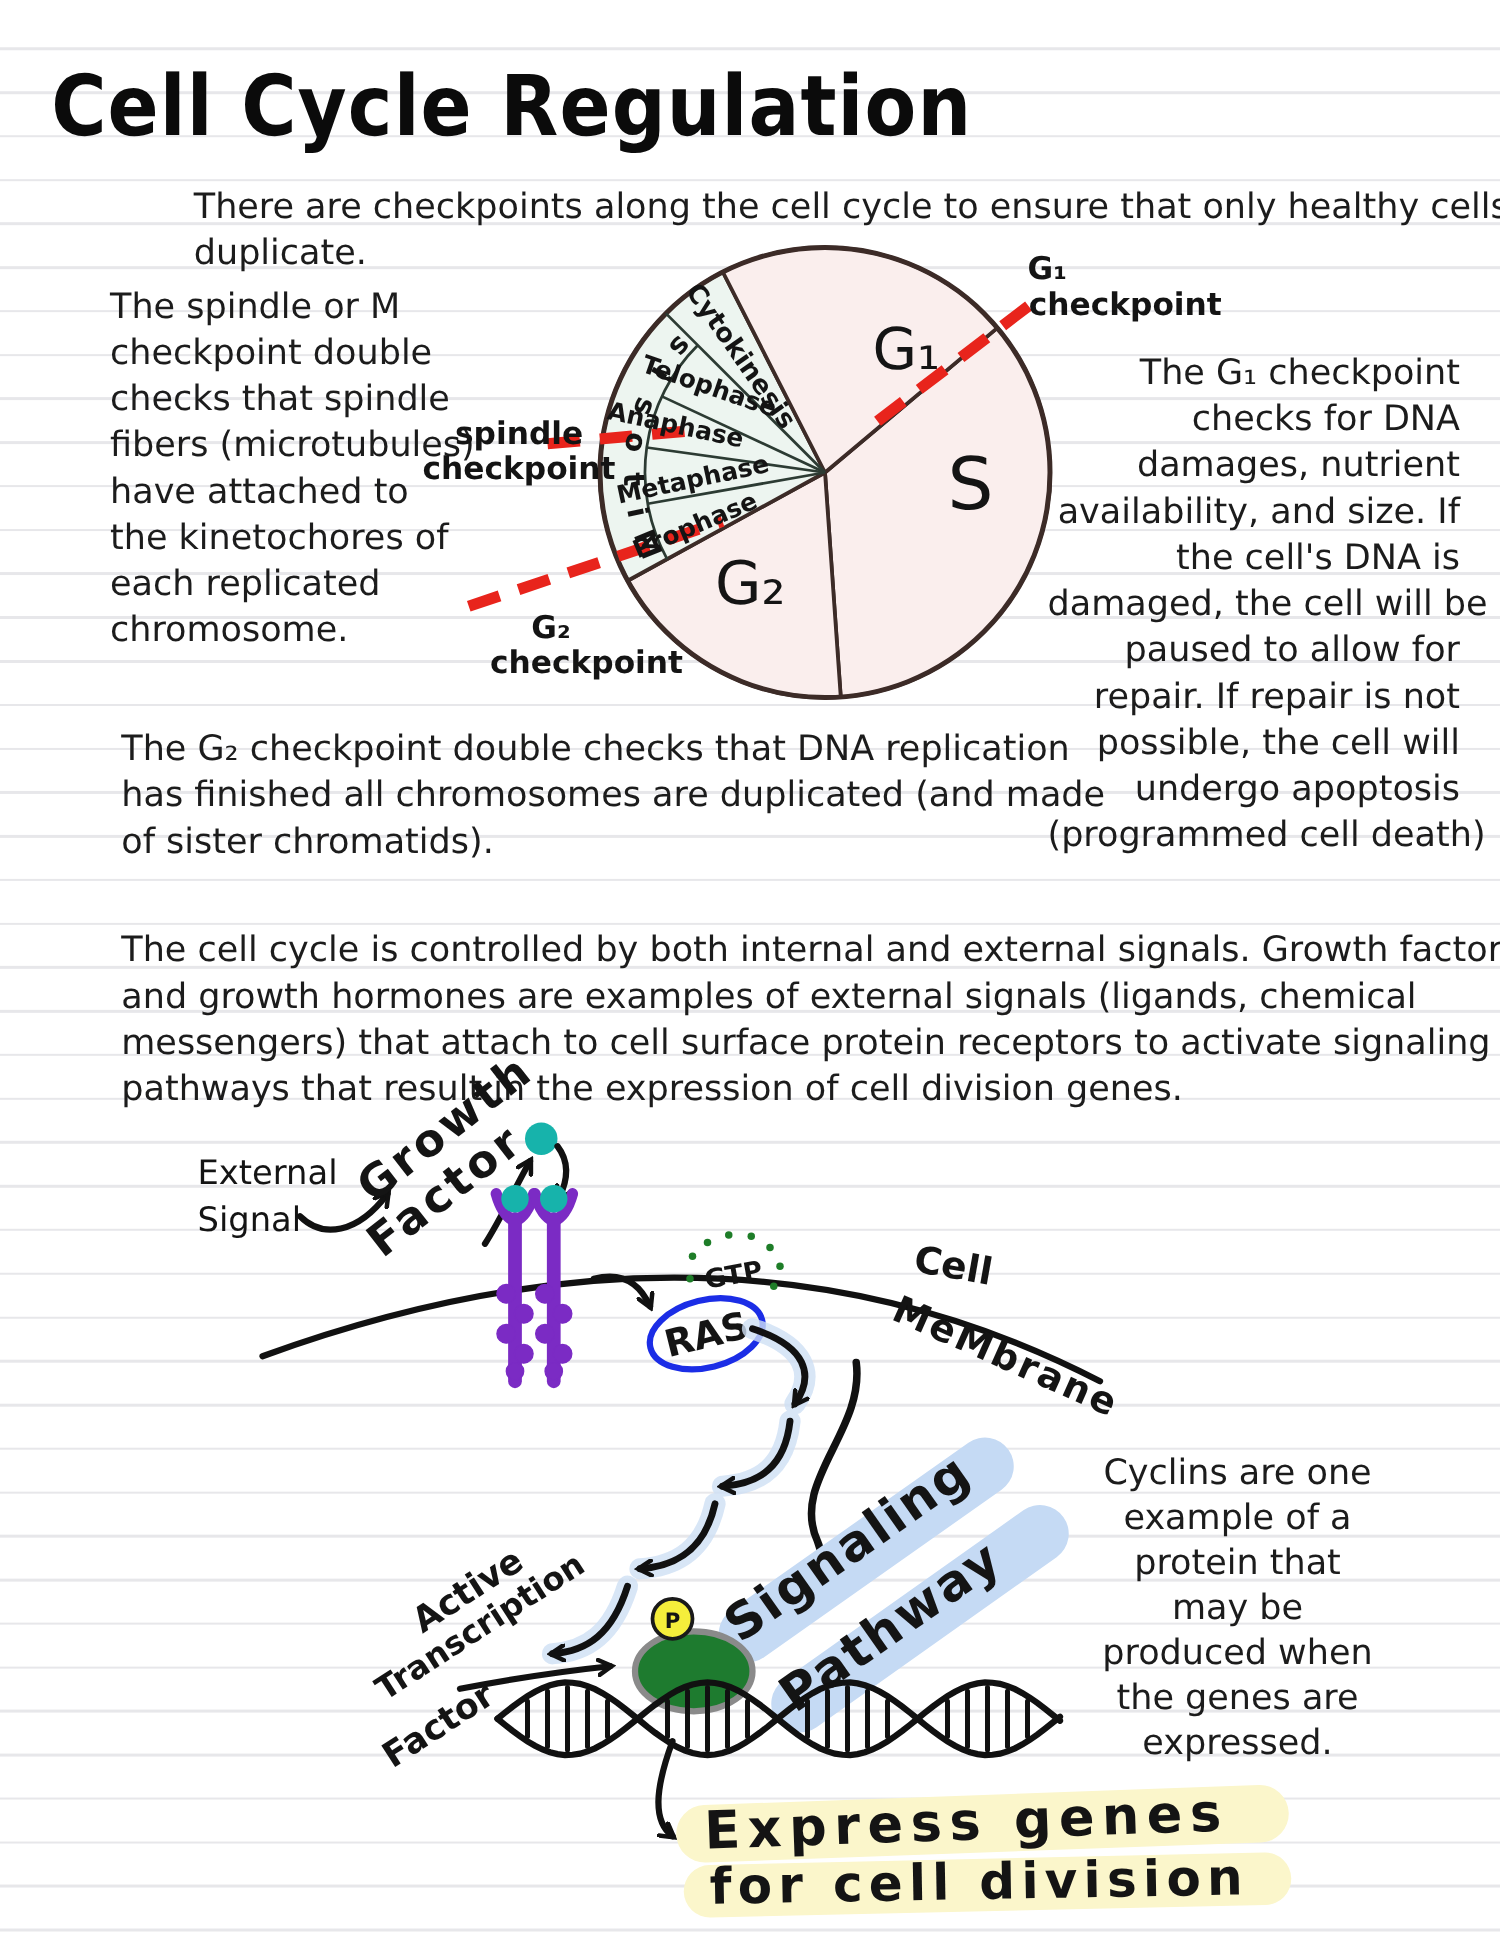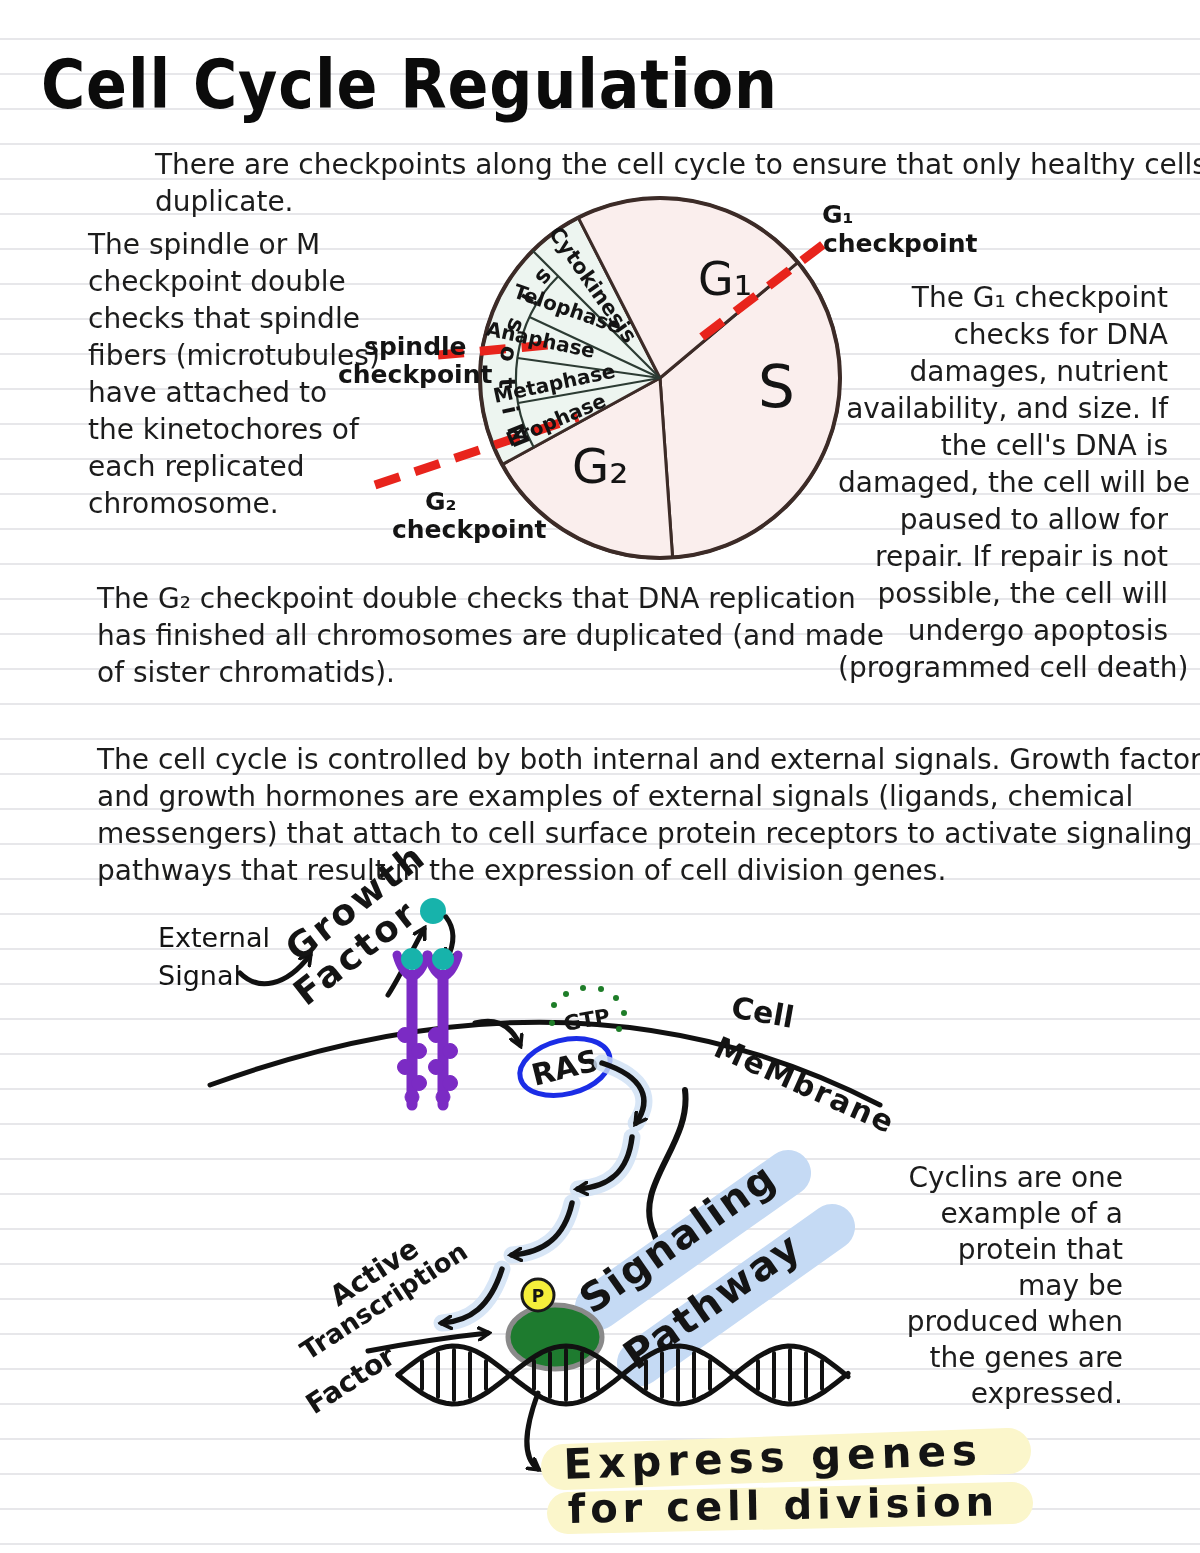--- a/index.html
+++ b/index.html
@@ -11,21 +11,21 @@
     font-family:"DejaVu Sans","Liberation Sans",sans-serif;color:#1b1b1b;
   }
   .title-wrap{position:absolute;top:46px;left:0;width:1200px;text-align:left;}
   .title{display:inline-block;font-size:67px;font-weight:900;letter-spacing:1px;color:#0b0b0b;transform:scaleX(.9);white-space:pre;}
   .note{position:absolute;white-space:pre;font-size:28px;line-height:37px;color:#1c1c1c;}
   .intro{left:155px;top:146px;}
   .spindle{left:88px;top:226px;}
   .g1note{left:838px;top:279px;width:330px;text-align:right;}
   .g2note{left:97px;top:580px;}
   .signals{left:97px;top:741px;}
-  .cyclins{left:857px;top:1160px;width:266px;text-align:right;line-height:36px;}
+  .cyclins{left:857px;top:1160px;width:266px;text-align:center;line-height:36px;}
   svg{position:absolute;overflow:visible;}
   svg text{font-family:"DejaVu Sans","Liberation Sans",sans-serif;fill:#141414;}
   .hand{font-weight:bold;}
 </style>
 </head>
 <body>
 
 <div class="page">
 
   <div class="title-wrap">

